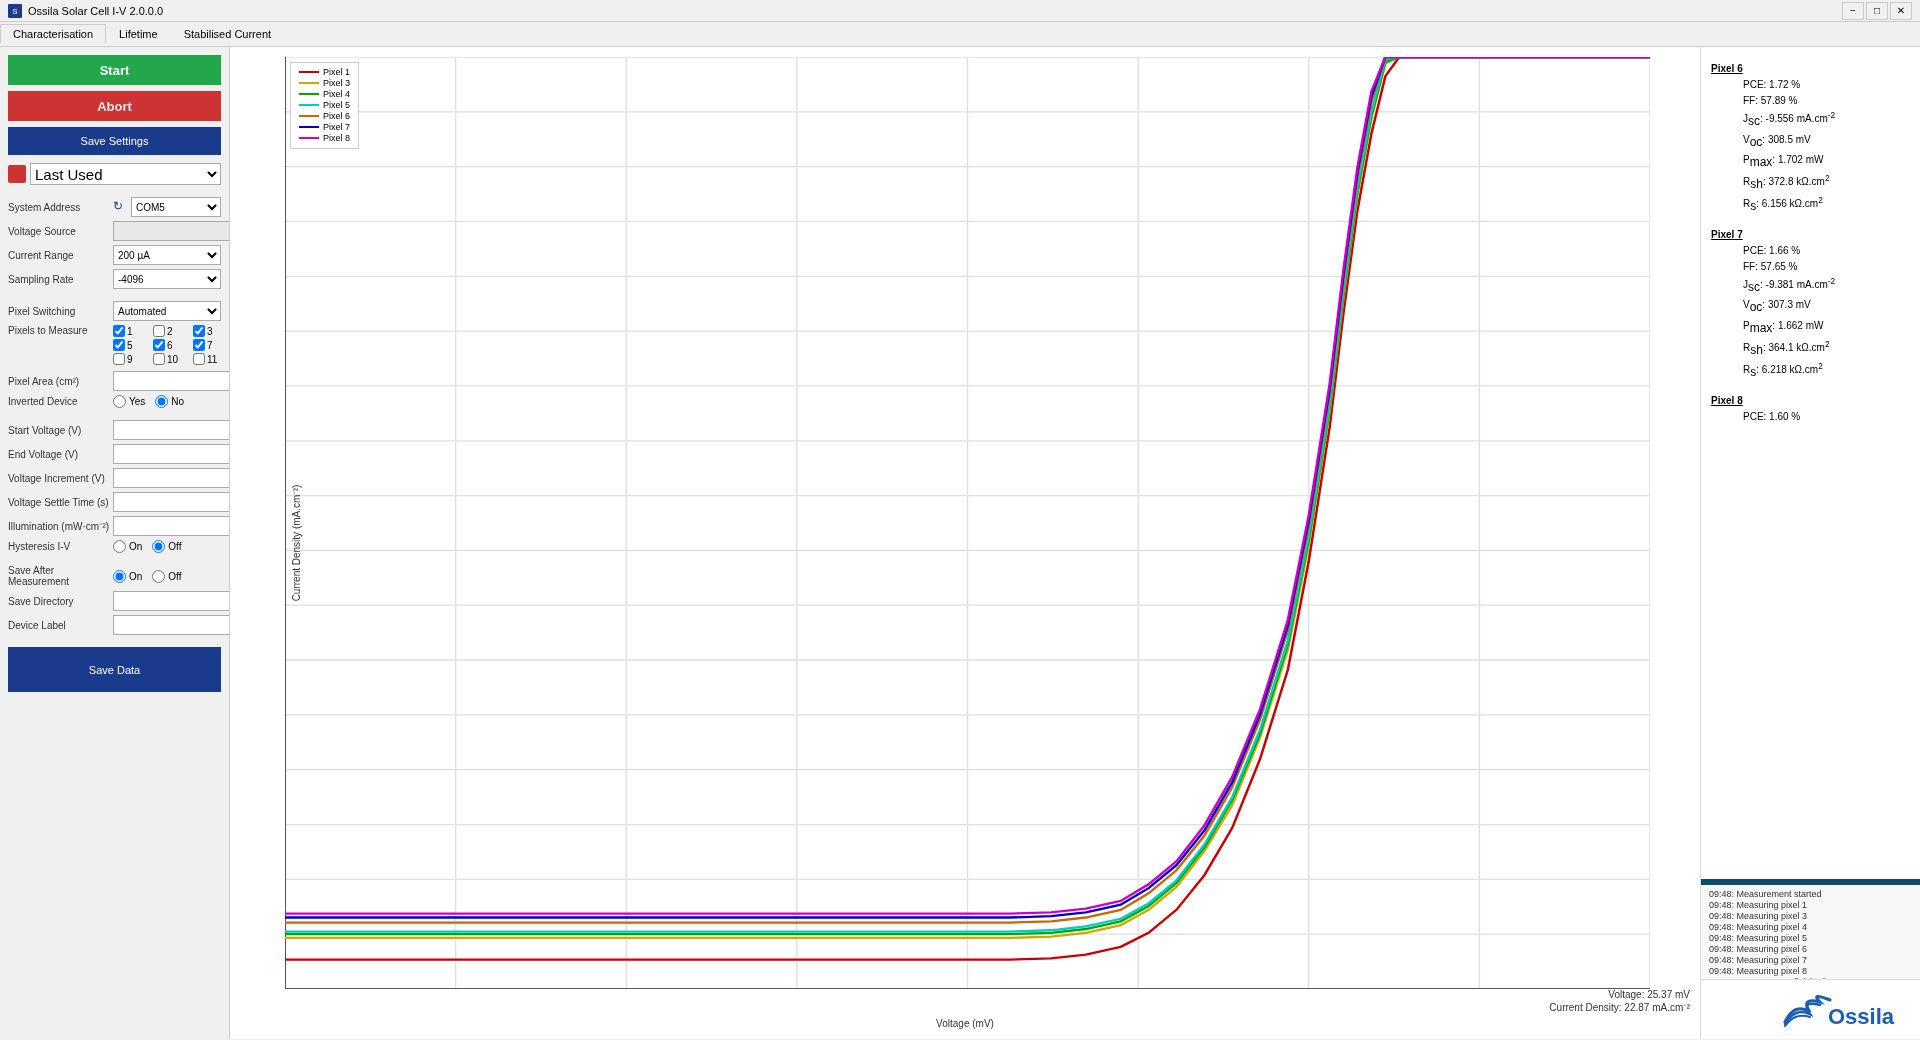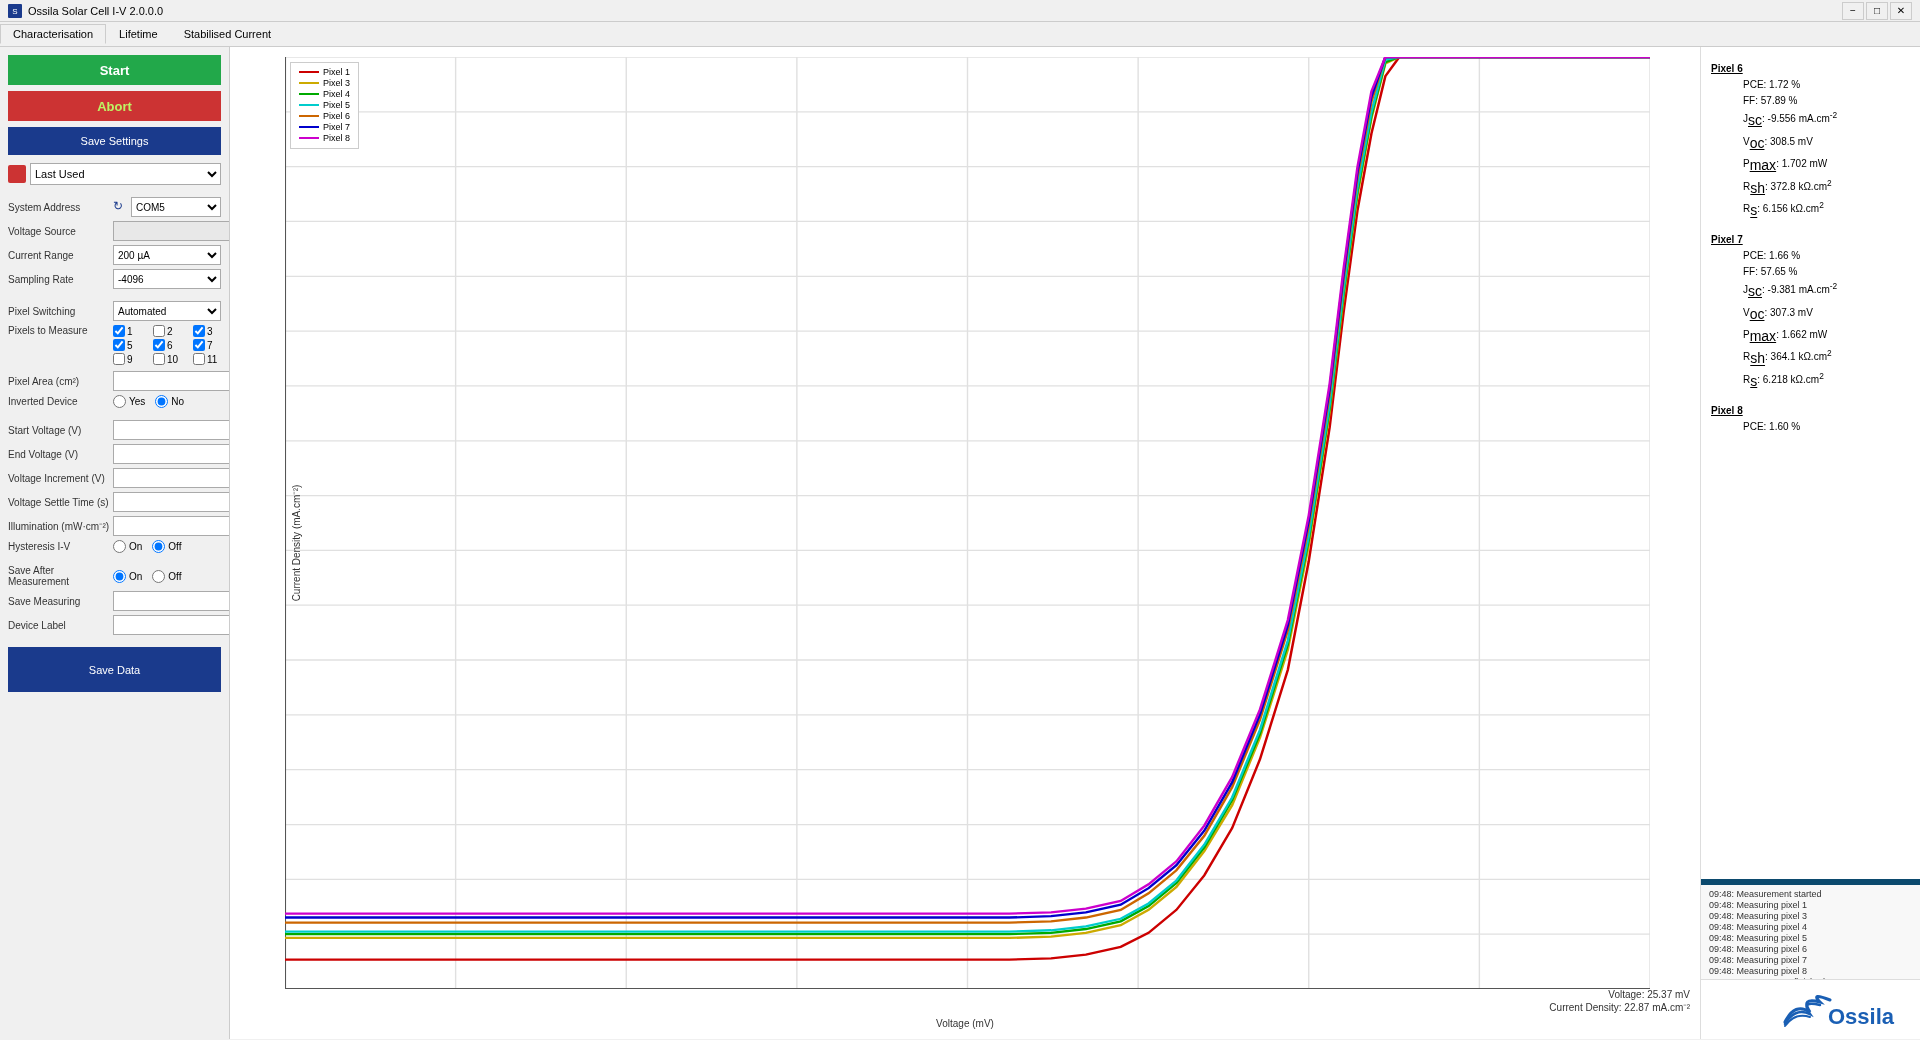--- a/index.html
+++ b/index.html
@@ -60,21 +60,21 @@
       border: none;
       font-size: 13px;
       font-weight: bold;
       cursor: pointer;
       margin-bottom: 6px;
     }
     .btn-abort {
       width: 100%;
       height: 30px;
       background: #cc3333;
-      color: #bef264;
+      color: #e5e5e5;
       border: none;
       font-size: 13px;
       font-weight: bold;
       cursor: pointer;
       margin-bottom: 6px;
     }
     .btn-save-settings {
       width: 100%;
       height: 28px;
       background: #1a3a8c;
@@ -88,21 +88,21 @@
     .last-used-row {
       display: flex;
       align-items: center;
       gap: 4px;
       margin-bottom: 12px;
     }
     .icon-red { width: 18px; height: 18px; background: #cc3333; border-radius: 2px; flex-shrink: 0; }
     .select-small {
       flex: 1;
       height: 22px;
-      font-size: 11px;
+      font-size: 15px;
       border: 1px solid #aaa;
       background: white;
     }
 
     .form-row {
       display: flex;
       align-items: center;
       margin-bottom: 4px;
     }
     .form-label {
@@ -244,21 +244,21 @@
       font-size: 10px;
       line-height: 1.6;
     }
     .pixel-header {
       font-weight: bold;
       text-decoration: underline;
       margin-top: 6px;
       font-size: 10px;
     }
     .metric-line { font-size: 10px; margin-left: 32px; }
-    sub { font-size: 14px; text-decoration: underline; }
+    sub { font-size: 12px; }
 
     .log-panel {
       height: 100px;
       background: #f8f8f8;
       border-top: 6px solid #0c4a6e;
       overflow-y: auto;
       padding: 4px 8px;
       font-size: 9px;
       color: #333;
     }
@@ -500,21 +500,21 @@
         </label>
         <label class="radio-item">
           <input type="radio" name="save_after" style="">
           <span>Off</span>
         </label>
       </div>
     </div>
 
     
     <div class="form-row">
-      <span class="form-label">Save Measuring</span>
+      <span class="form-label">Save Directory</span>
       <div style="display:flex;flex:1;">
         <input class="save-dir-input" type="text" style="">
 
       </div>
     </div>
 
     
     <div class="form-row">
       <span class="form-label">Device Label</span>
       <input class="form-control" type="text" style="">

